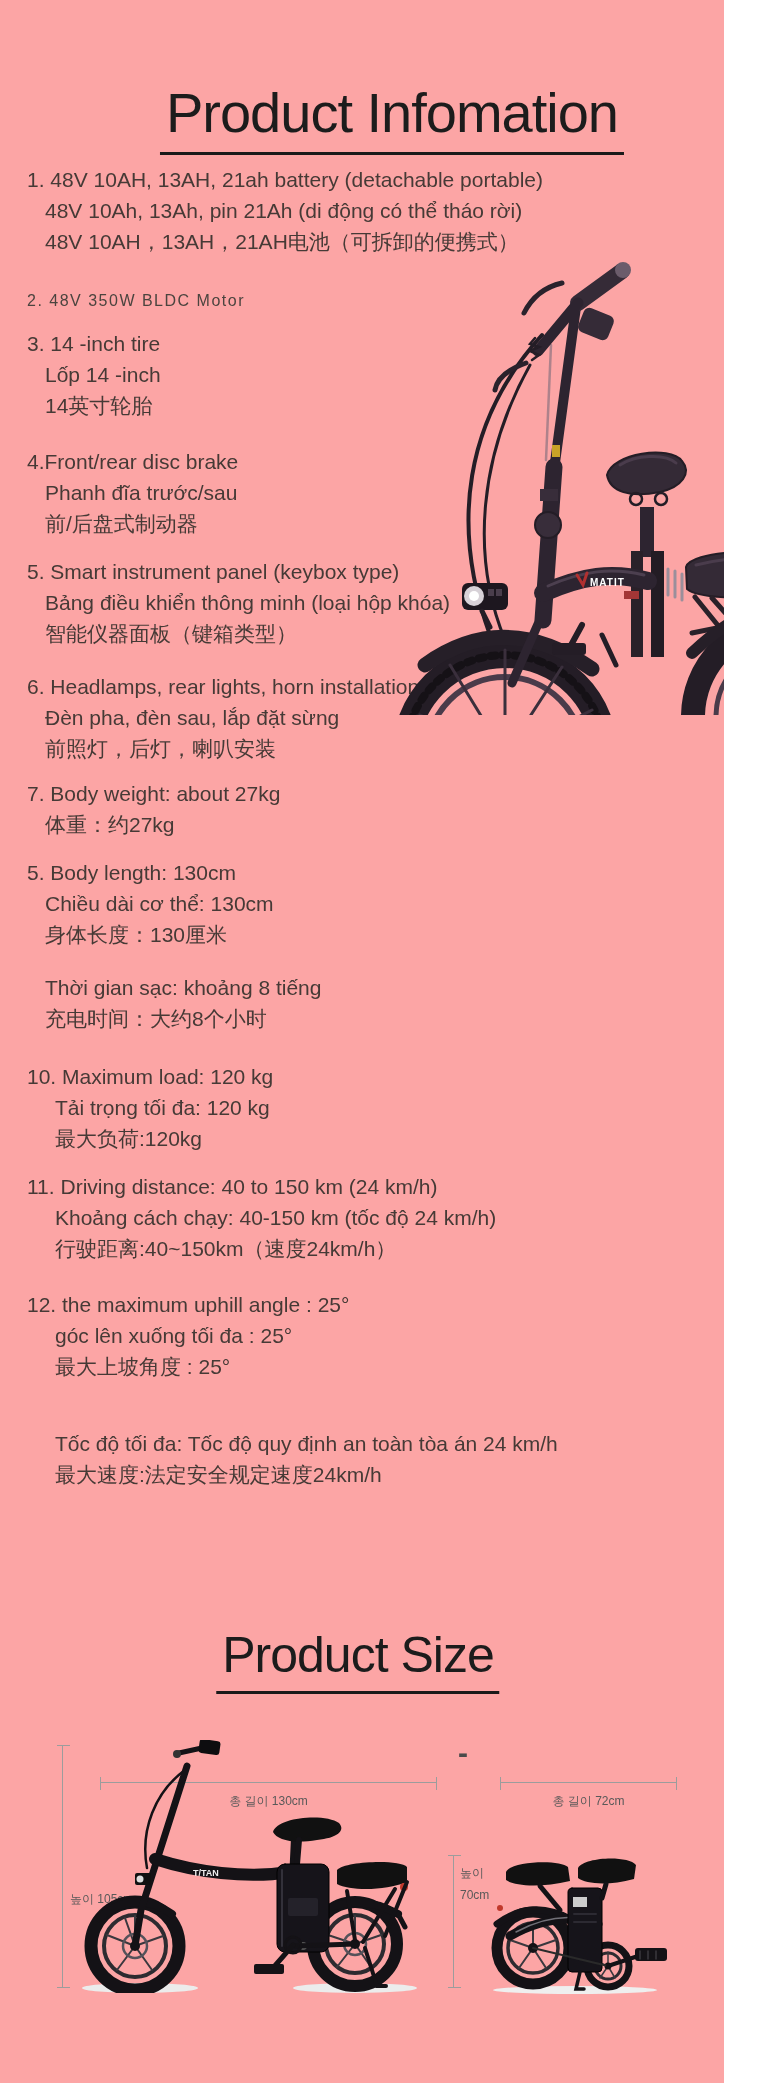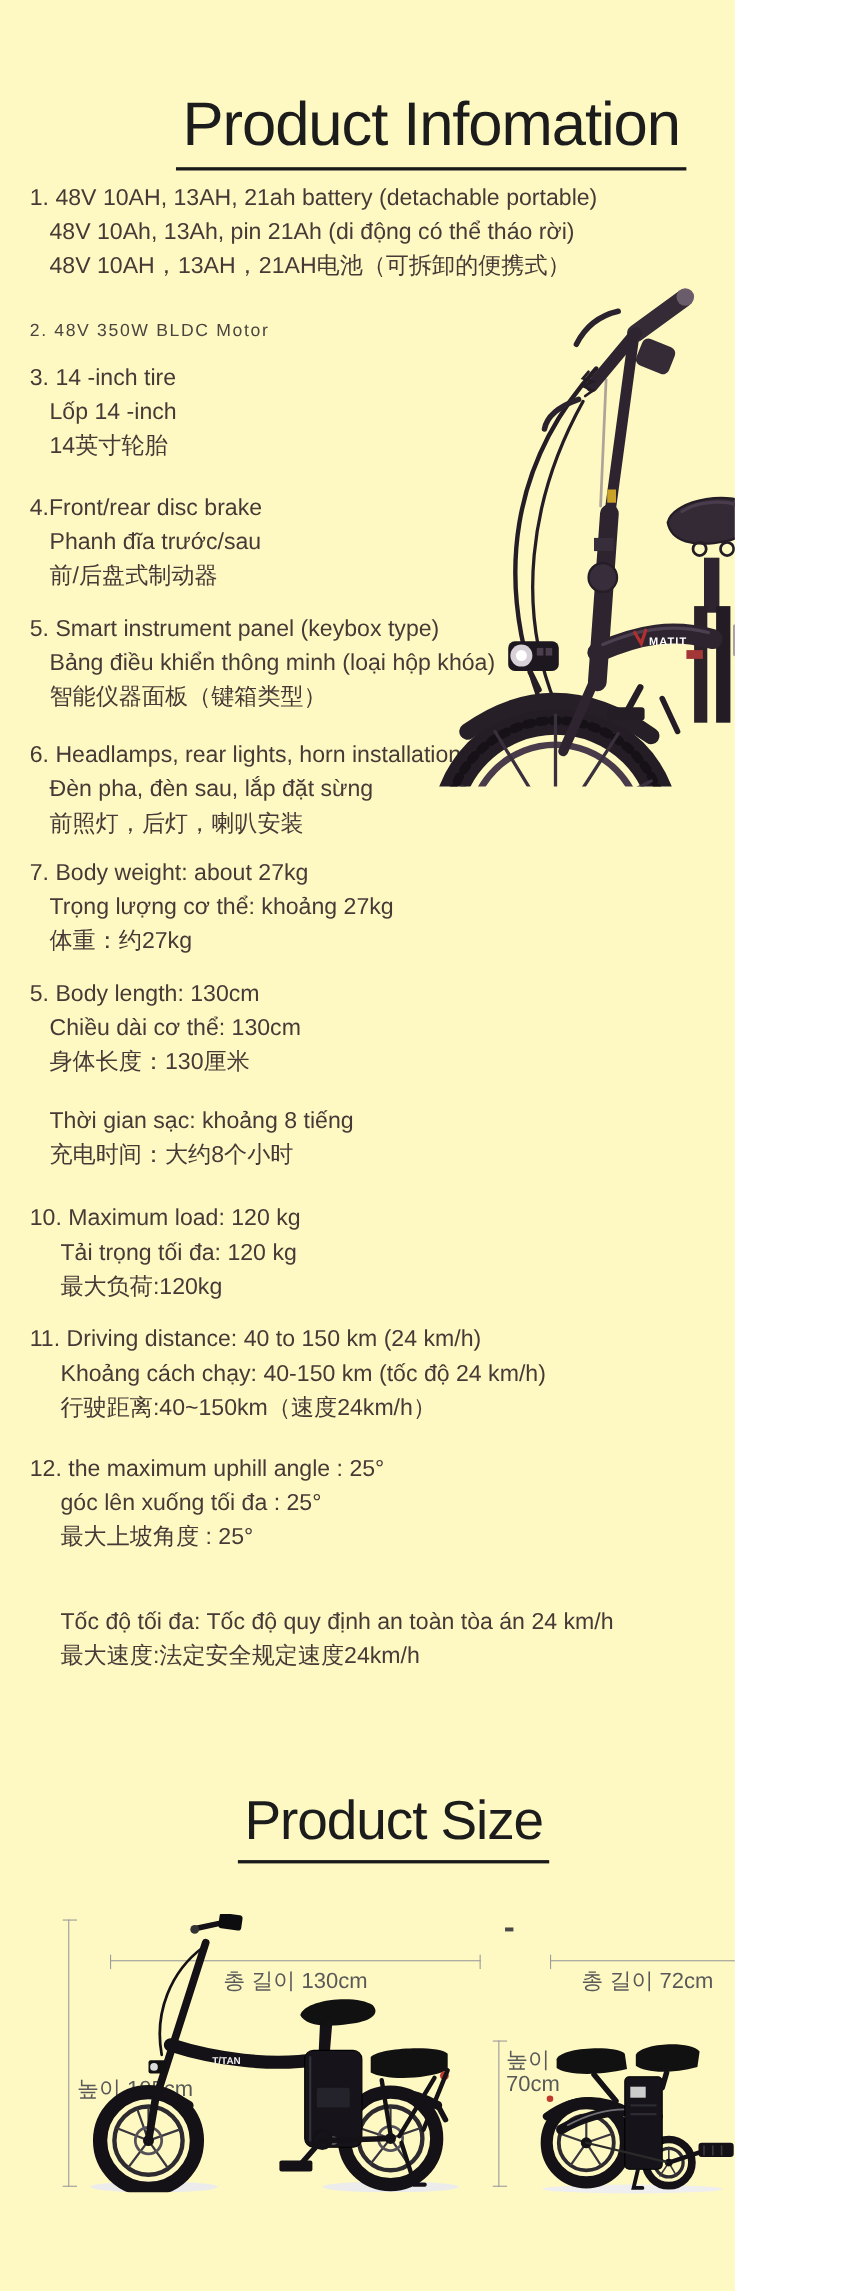--- a/index.html
+++ b/index.html
@@ -1,16 +1,16 @@
 <!DOCTYPE html>
 <html><head>
 <meta charset="utf-8">
 <style>
   html,body{margin:0;padding:0;background:#fff;}
-  .page{position:relative;width:668px;height:2083px;background:#fef9c3;overflow:hidden;
+  .page{position:relative;width:724px;height:2083px;background:#fca5a5;overflow:hidden;
         font-family:"Liberation Sans","DejaVu Sans",sans-serif;color:#463a36;}
 
   
   .big-title{position:absolute;transform:translateX(-50%);white-space:nowrap;
              color:#1c1c1c;font-weight:400;letter-spacing:-1px;
              border-bottom:3px solid #1a1a1a;padding:0 6px 7px 6px;}
   #info-title{left:392px;top:80px;font-size:56px;}
   #size-title{left:358px;top:1626px;font-size:50px;}
 
   
@@ -22,21 +22,21 @@
   .wide .line-first{text-indent:-28px;}
   .geo{font-size:16px;letter-spacing:1.5px;color:#4b443f;}
 
   
   .hline{position:absolute;border-top:1px solid #9c9c9c;height:0;}
   .hline::before,.hline::after{content:"";position:absolute;top:-6px;width:1px;height:13px;background:#9c9c9c;}
   .hline::before{left:0;} .hline::after{right:0;}
   .vline{position:absolute;border-left:1px solid #9c9c9c;width:0;}
   .vline::before,.vline::after{content:"";position:absolute;left:-6px;width:13px;height:1px;background:#9c9c9c;}
   .vline::before{top:0;} .vline::after{bottom:0;}
-  .dim-label{position:absolute;color:#595959;font-size:20px;line-height:22px;}
+  .dim-label{position:absolute;color:#595959;font-size:12px;line-height:22px;}
   .center{text-align:center;}
   .dash-sep{position:absolute;left:458px;top:1736px;font-size:30px;font-weight:bold;color:#4a4a4a;}
 
   .bike-svg{position:absolute;}
 </style>
 </head>
 <body>
 
 <div class="page">
 
@@ -73,21 +73,20 @@
     </div>
 
     <div class="spec-item" style="margin-bottom:14px">
       <div class="spec-line line-first">6. Headlamps, rear lights, horn installation</div>
       <div class="spec-line">Đèn pha, đèn sau, lắp đặt sừng</div>
       <div class="spec-line">前照灯，后灯，喇叭安装</div>
     </div>
 
     <div class="spec-item" style="margin-bottom:17px">
       <div class="spec-line line-first">7. Body weight: about 27kg</div>
-      <div class="spec-line">Trọng lượng cơ thể: khoảng 27kg</div>
       <div class="spec-line">体重：约27kg</div>
     </div>
 
     <div class="spec-item" style="margin-bottom:22px">
       <div class="spec-line line-first">5. Body length: 130cm</div>
       <div class="spec-line">Chiều dài cơ thể: 130cm</div>
       <div class="spec-line">身体长度：130厘米</div>
     </div>
 
     <div class="spec-item" style="margin-bottom:27px">

